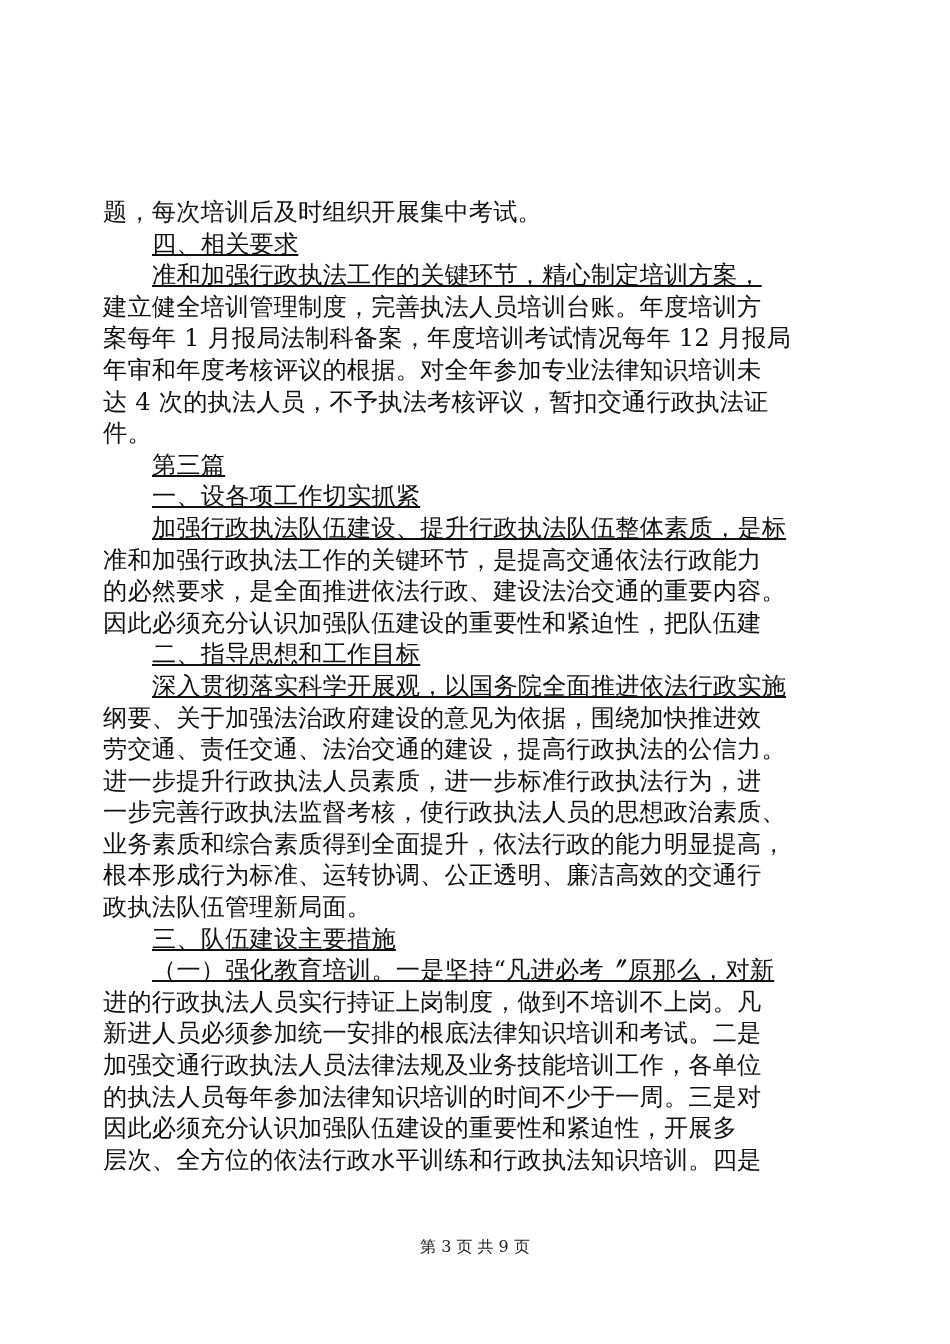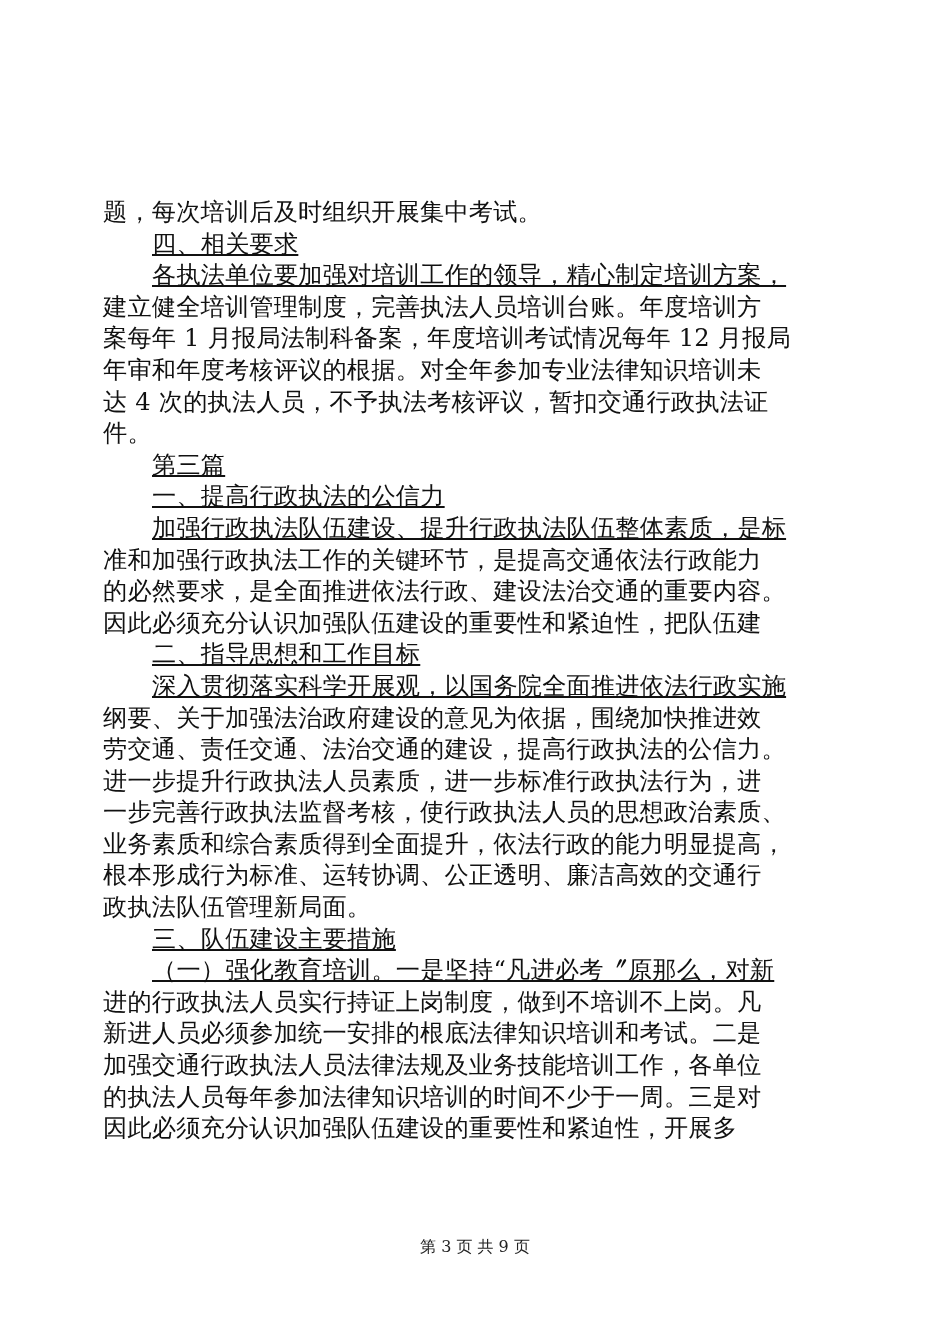--- a/index.html
+++ b/index.html
@@ -43,45 +43,46 @@
       line-height: 20px;
       color: #222222;
     }
   </style>
 </head>
 <body>
 
 <div class="page-body">
   <div class="line">题，每次培训后及时组织开展集中考试。</div>
   <div class="line indent">四、相关要求</div>
-  <div class="line indent">各执法单位要加强对培训工作的领导，精心制定培训方案，</div>
+  <div class="line indent">准和加强行政执法工作的关键环节，精心制定培训方案，</div>
   <div class="line">建立健全培训管理制度，完善执法人员培训台账。年度培训方</div>
   <div class="line">案每年 1 月报局法制科备案，年度培训考试情况每年 12 月报局</div>
   <div class="line">年审和年度考核评议的根据。对全年参加专业法律知识培训未</div>
   <div class="line">达 4 次的执法人员，不予执法考核评议，暂扣交通行政执法证</div>
   <div class="line">件。</div>
   <div class="line indent">第三篇</div>
-  <div class="line indent">一、提高行政执法的公信力</div>
+  <div class="line indent">一、设各项工作切实抓紧</div>
   <div class="line indent">加强行政执法队伍建设、提升行政执法队伍整体素质，是标</div>
   <div class="line">准和加强行政执法工作的关键环节，是提高交通依法行政能力</div>
   <div class="line">的必然要求，是全面推进依法行政、建设法治交通的重要内容。</div>
   <div class="line">因此必须充分认识加强队伍建设的重要性和紧迫性，把队伍建</div>
   <div class="line indent">二、指导思想和工作目标</div>
   <div class="line indent">深入贯彻落实科学开展观，以国务院全面推进依法行政实施</div>
   <div class="line">纲要、关于加强法治政府建设的意见为依据，围绕加快推进效</div>
   <div class="line">劳交通、责任交通、法治交通的建设，提高行政执法的公信力。</div>
   <div class="line">进一步提升行政执法人员素质，进一步标准行政执法行为，进</div>
   <div class="line">一步完善行政执法监督考核，使行政执法人员的思想政治素质、</div>
   <div class="line">业务素质和综合素质得到全面提升，依法行政的能力明显提高，</div>
   <div class="line">根本形成行为标准、运转协调、公正透明、廉洁高效的交通行</div>
   <div class="line">政执法队伍管理新局面。</div>
   <div class="line indent">三、队伍建设主要措施</div>
   <div class="line indent">（一）强化教育培训。一是坚持“凡进必考〞原那么，对新</div>
   <div class="line">进的行政执法人员实行持证上岗制度，做到不培训不上岗。凡</div>
   <div class="line">新进人员必须参加统一安排的根底法律知识培训和考试。二是</div>
   <div class="line">加强交通行政执法人员法律法规及业务技能培训工作，各单位</div>
   <div class="line">的执法人员每年参加法律知识培训的时间不少于一周。三是对</div>
   <div class="line">因此必须充分认识加强队伍建设的重要性和紧迫性，开展多</div>
+  <div class="line">层次、全方位的依法行政水平训练和行政执法知识培训。四是</div>
 </div>
 
 <div class="footer">
   <span>第 3 页  共 9 页</span>
 </div>
 
 </body></html>

